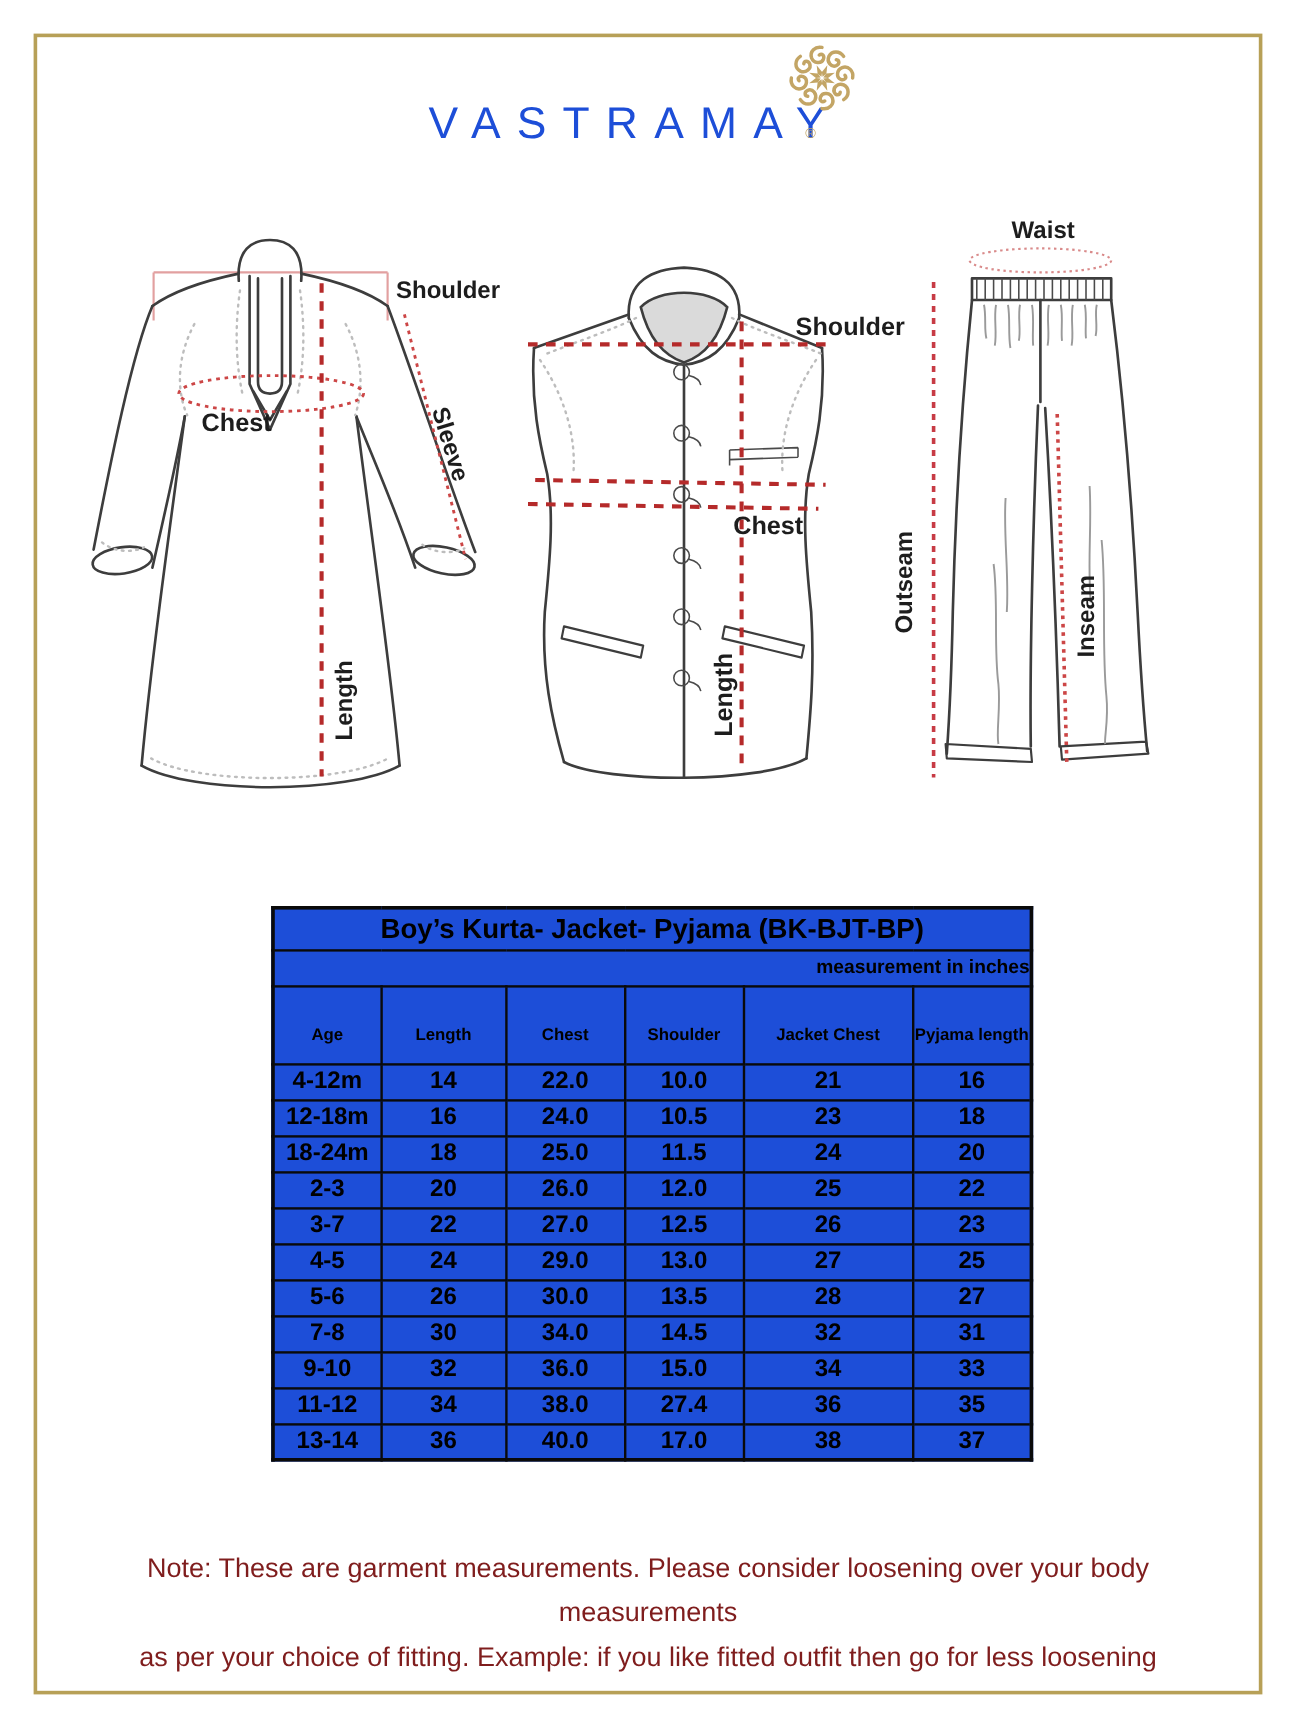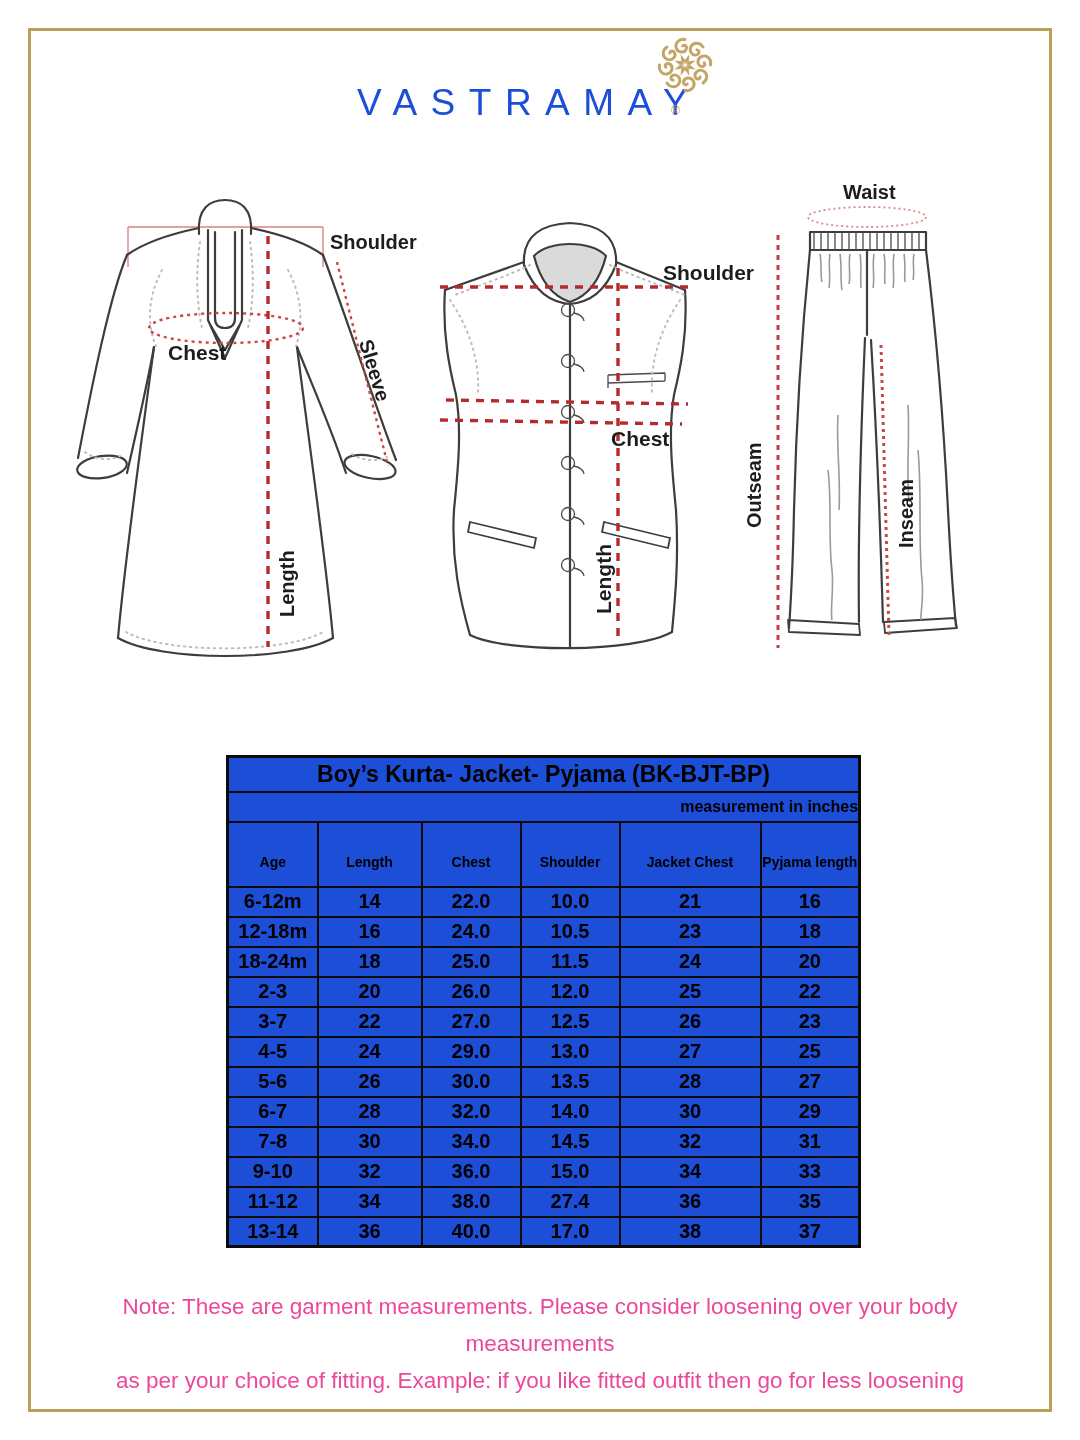--- a/index.html
+++ b/index.html
@@ -37,21 +37,21 @@
 
   
   .size-table { position:absolute; left:226px; top:755px; width:632px; border-collapse:collapse; table-layout:fixed; background:#1d4ed8; border:3px solid #0a0a0a; }
   .size-table th, .size-table td { border:2px solid #0a0a0a; text-align:center; font-weight:700; color:#000; padding:0; }
   .size-table .title-cell { font-size:23px; height:35px; }
   .size-table .sub-cell   { font-size:16px; height:30px;text-align:right; }
   .size-table .colhead    { font-size:14px; height:65px; vertical-align:bottom; padding-bottom:14px; line-height:1.3; }
   .size-table tbody td    { font-size:20px; height:30px; }
 
   
-  .note { position:absolute; left:45px; top:1288px; width:990px; text-align:center; font-size:22.5px; line-height:37px; color:#ec4899; }
+  .note { position:absolute; left:45px; top:1288px; width:990px; text-align:center; font-size:22.5px; line-height:37px; color:#7f1d1d; }
   .note span { display:block; }
 </style>
 </head>
 <body>
 
 <div class="page">
   <div class="frame"></div>
 
   <header class="brand">
     <span class="brand-text">VASTRAMAY</span>
@@ -243,21 +243,21 @@
         <th class="colhead">Age</th>
         <th class="colhead">Length</th>
         <th class="colhead">Chest</th>
         <th class="colhead">Shoulder</th>
         <th class="colhead">Jacket Chest</th>
         <th class="colhead">Pyjama length</th>
       </tr>
     </thead>
     <tbody>
         <tr>
-          <td>6-12m</td>
+          <td>4-12m</td>
           <td>14</td>
           <td>22.0</td>
           <td>10.0</td>
           <td>21</td>
           <td>16</td>
         </tr>
         <tr>
           <td>12-18m</td>
           <td>16</td>
           <td>24.0</td>
@@ -299,28 +299,20 @@
         </tr>
         <tr>
           <td>5-6</td>
           <td>26</td>
           <td>30.0</td>
           <td>13.5</td>
           <td>28</td>
           <td>27</td>
         </tr>
         <tr>
-          <td>6-7</td>
-          <td>28</td>
-          <td>32.0</td>
-          <td>14.0</td>
-          <td>30</td>
-          <td>29</td>
-        </tr>
-        <tr>
           <td>7-8</td>
           <td>30</td>
           <td>34.0</td>
           <td>14.5</td>
           <td>32</td>
           <td>31</td>
         </tr>
         <tr>
           <td>9-10</td>
           <td>32</td>

